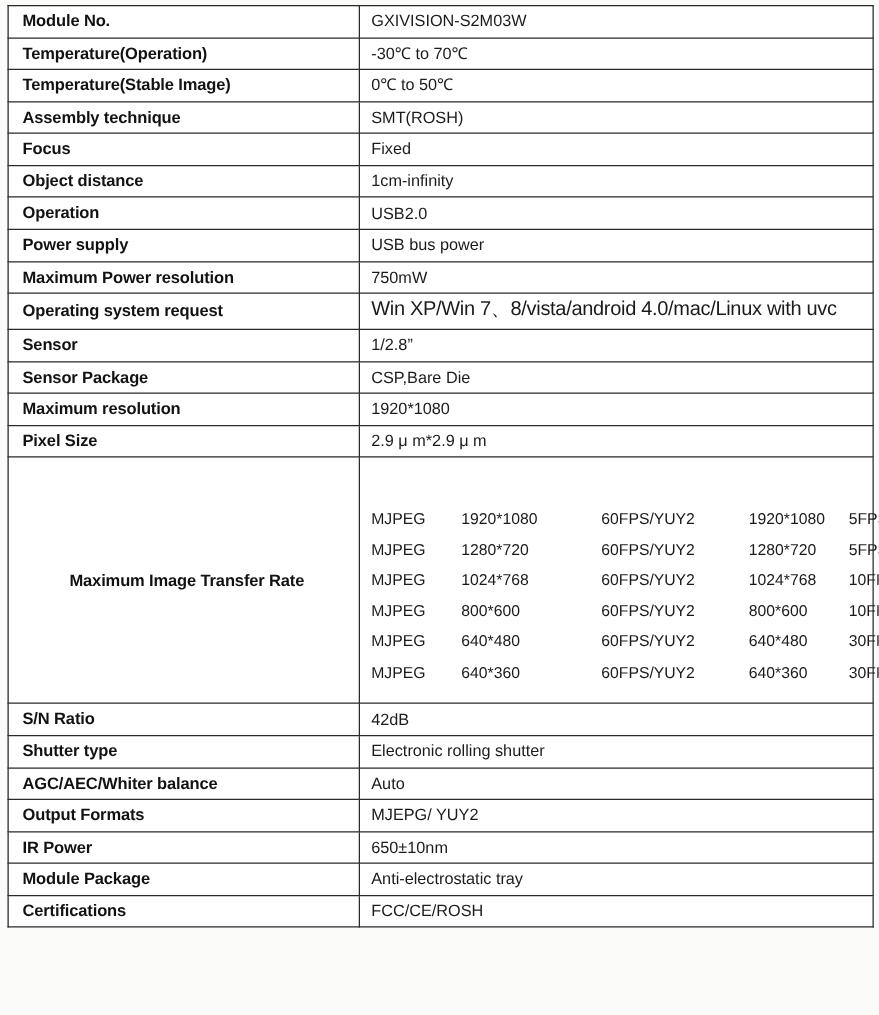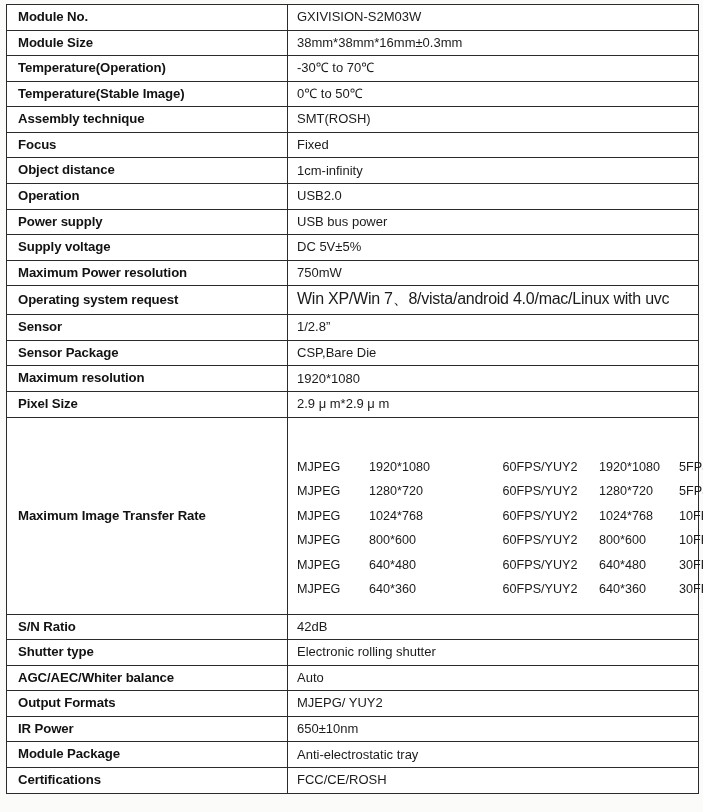--- a/index.html
+++ b/index.html
@@ -53,38 +53,38 @@
     font-weight: normal;
     padding: 4px 5px 5px 9px;
     line-height: 1.18;
     color: #1b1b1b;
     white-space: nowrap;
     overflow: hidden;
   }
   .val.tight { font-size: 16px; letter-spacing: -0.25px; }
 
   td.lbl-top { vertical-align: top; }
-  td.lbl-top .lbl { padding-top: 6px; }
+  td.lbl-top .lbl { padding-top: 6px; text-align: center; }
 
   
   .rate-block {
     padding: 5px 4px 6px 9px;
     font-size: 12.6px;
     line-height: 1.0;
     margin-top: 38px;
   }
   .rate-row {
     display: flex;
     align-items: baseline;
     height: 24.5px;
     white-space: nowrap;
   }
   .rate-row .f-codec { width: 72px; flex: 0 0 72px; }
   .rate-row .f-res   { width: 112px; flex: 0 0 112px; }
-  .rate-row .f-fps   { width: 118px; flex: 0 0 118px; text-align: center; }
+  .rate-row .f-fps   { width: 118px; flex: 0 0 118px; }
   .rate-row .f-res2  { width: 80px;  flex: 0 0 80px; }
   .rate-row .f-fps2  { flex: 0 0 auto; text-align: right; }
 </style>
 </head>
 <body>
 
 <div id="sheet">
   <table class="spec">
     <colgroup>
       <col class="c-label">
@@ -94,28 +94,20 @@
         <tr>
           <td>
             <div class="lbl">Module No.</div>
           </td>
           <td>
             <div class="val">GXIVISION-S2M03W</div>
           </td>
         </tr>
         <tr>
           <td>
-            <div class="lbl">Module Size</div>
-          </td>
-          <td>
-            <div class="val">38mm*38mm*16mm±0.3mm</div>
-          </td>
-        </tr>
-        <tr>
-          <td>
             <div class="lbl">Temperature(Operation)</div>
           </td>
           <td>
             <div class="val">-30℃  to 70℃</div>
           </td>
         </tr>
         <tr>
           <td>
             <div class="lbl">Temperature(Stable Image)</div>
           </td>
@@ -154,28 +146,20 @@
           <td>
             <div class="val">USB2.0</div>
           </td>
         </tr>
         <tr>
           <td>
             <div class="lbl">Power supply</div>
           </td>
           <td>
             <div class="val">USB bus power</div>
-          </td>
-        </tr>
-        <tr>
-          <td>
-            <div class="lbl">Supply voltage</div>
-          </td>
-          <td>
-            <div class="val">DC 5V±5%</div>
           </td>
         </tr>
         <tr>
           <td>
             <div class="lbl">Maximum Power resolution</div>
           </td>
           <td>
             <div class="val">750mW</div>
           </td>
         </tr>

